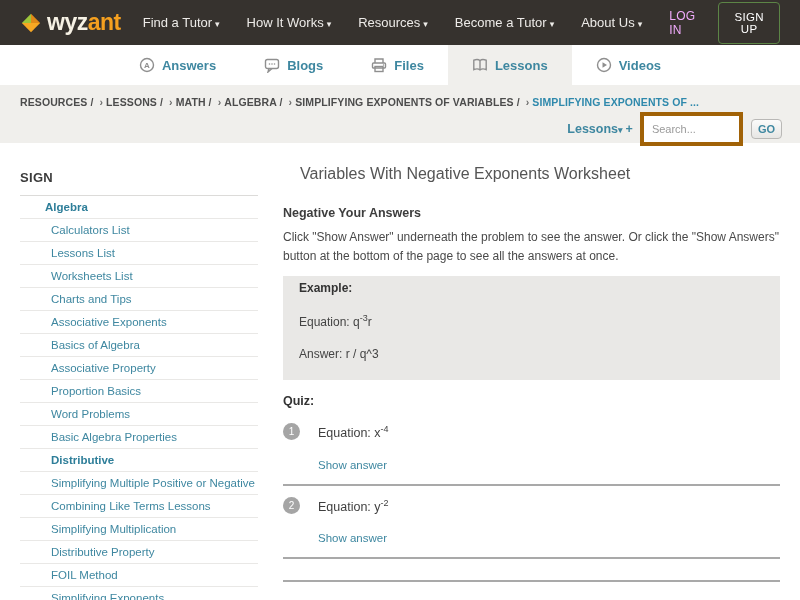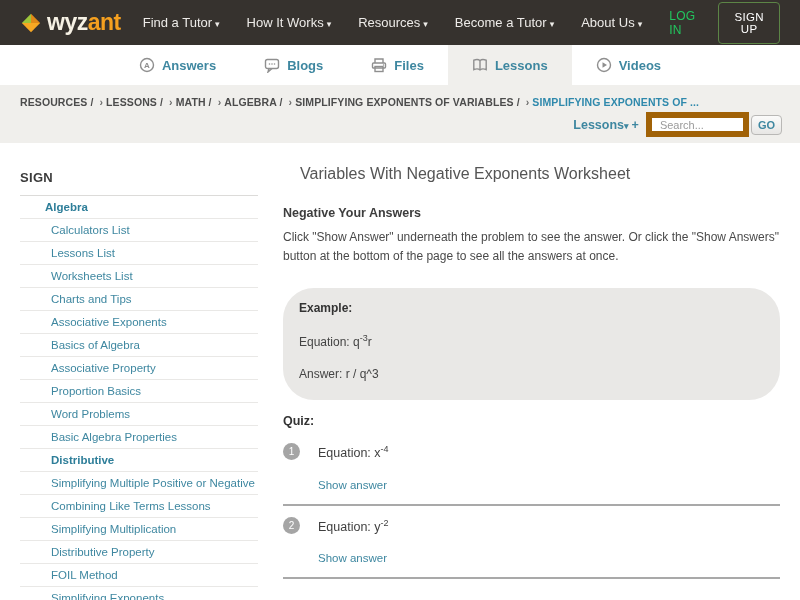--- a/index.html
+++ b/index.html
@@ -9,65 +9,65 @@
   
   .header { height:45px; background:var(--header-bg,#36322e); display:flex; align-items:center; padding:0 20px;justify-content:center; }
   .logo { display:flex; align-items:center; margin-right:22px; cursor:pointer; }
   .logo svg { width:22px; height:22px; margin-right:5px; }
   .logo-text { font-size:23px; font-weight:bold; letter-spacing:-0.5px; }
   .logo-wyz { color:#f6f1e4; }
   .logo-ant { color:var(--orange,#f5a01f); }
   .hnav { display:flex; align-items:center; }
   .nav-item { color:#edebe8; font-size:13px; margin-right:27px; cursor:pointer; white-space:nowrap; }
   .nav-item .caret { font-size:9px; color:#edebe8; margin-left:3px; }
-  .login { margin-left:auto; color:#22c55e; font-size:12px; margin-right:20px; cursor:pointer; letter-spacing:0.3px; }
+  .login { margin-left:auto; color:#f0abfc; font-size:12px; margin-right:20px; cursor:pointer; letter-spacing:0.3px; }
   .signup { color:#fff; font-size:11.5px; letter-spacing:0.3px; border:1px solid #5c8546; border-radius:4px;
     padding:8px 13px; background:transparent; cursor:pointer; }
 
   
   .subnav { height:40px; background:#fff; display:flex; justify-content:center; }
   .tab { display:flex; align-items:center; gap:7px; padding:0 24px; height:40px; cursor:pointer; }
   .tab.active { background:#f0efec; }
   .tab-icon svg { width:16px; height:16px; display:block; }
   .tab-label { color:var(--teal,#3e87a0); font-size:13px; font-weight:600; }
 
   
   .strip { background:#f0efec; height:58px; padding:0 20px; position:relative; }
   .breadcrumb { padding-top:11px; font-size:10.5px; font-weight:bold; color:#4c4c4c; letter-spacing:0.1px; white-space:nowrap; }
   .crumb { cursor:pointer; }
   .crumb-sep { margin:0 3px; color:#6b6b6b; }
   .crumb-current { color:#2f89ac; }
   .search-row { position:absolute; right:18px; top:27px; display:flex; align-items:center; }
   .scope { color:var(--teal,#3e87a0); font-weight:bold; font-size:12.5px; cursor:pointer; }
   .scope .caret { font-size:9px; }
   .scope-plus { color:var(--teal,#3e87a0); font-weight:bold; font-size:12.5px; margin:0 7px 0 3px; cursor:pointer; }
-  .search-input { width:103px; height:25px; border:6px solid #a16207; font-size:11px; padding:2px 8px;
+  .search-input { width:103px; height:34px; border:4px solid #a16207; font-size:11px; padding:2px 8px;
     font-family:"Liberation Sans", sans-serif; color:#555; background:#fff; }
   .search-input::placeholder { color:#9a9a9a; }
-  .go-btn { margin-left:2px; font-size:11px; font-weight:bold; color:var(--teal,#3e87a0);
+  .go-btn { margin-left:8px; font-size:11px; font-weight:bold; color:var(--teal,#3e87a0);
     background:linear-gradient(#fbfbfa,#e7e6e4); border:1px solid #b9b8b6; border-radius:4px;
     padding:3px 6px; cursor:pointer; font-family:"Liberation Sans", sans-serif; }
 
   
   .content { display:flex; padding:0 20px; background:#fff; }
   .sidebar { width:238px; padding-top:27px; flex:none; }
   .side-heading { font-size:13px; font-weight:bold; color:#3b3b3b; padding-bottom:10px;
     border-bottom:1px solid #dcdbd9; letter-spacing:0.3px; }
   .side-item { font-size:11.5px; color:var(--teal,#3e87a0); line-height:22px; height:23px;
     border-bottom:1px solid #e9e8e6; cursor:pointer; white-space:nowrap; overflow:hidden; }
   .side-item.lvl1 { padding-left:25px; }
   .side-item.lvl2 { padding-left:31px; }
   .side-item.bold { font-weight:bold; color:#2e7e99; }
 
   .main { margin-left:25px; width:497px; padding-top:22px; }
   .page-title { font-size:16px; font-weight:400; color:#555;margin-left:17px; }
   .intro { font-size:12px; color:#4a4a4a; margin-top:7px; }
   .sec-head { font-size:12.5px; font-weight:bold; color:#3d3d3d; margin-top:23px; }
   .sec-body { font-size:12px; color:#4a4a4a; line-height:1.6; margin-top:8px; }
-  .example { background:#e9e8e6; margin-top:22px; padding:13px 16px 19px;border-radius:31px; }
+  .example { background:#e9e8e6; margin-top:10px; padding:5px 16px 19px; }
   .ex-head { font-weight:bold; font-size:12px; color:#333; }
   .ex-line { font-size:12px; color:#444; margin-top:18px; }
   sup { font-size:9px; }
   .quiz-head { font-weight:bold; font-size:12.5px; color:#333; margin-top:14px; }
   .quiz-list { margin-top:4px; }
   .quiz-item { position:relative; padding:8px 0 13px 35px; border-bottom:2px solid #a9a9a9; }
   .qnum { position:absolute; left:0; top:11px; width:17px; height:17px; border-radius:50%;
     background:#a5a5a5; color:#fff; font-size:10px; text-align:center; line-height:17px; }
   .qeq { font-size:12.5px; color:#3f3f3f; padding-top:4px; }
   .show-answer { margin-top:18px; font-size:11.5px; color:var(--teal,#3e87a0); cursor:pointer; }

